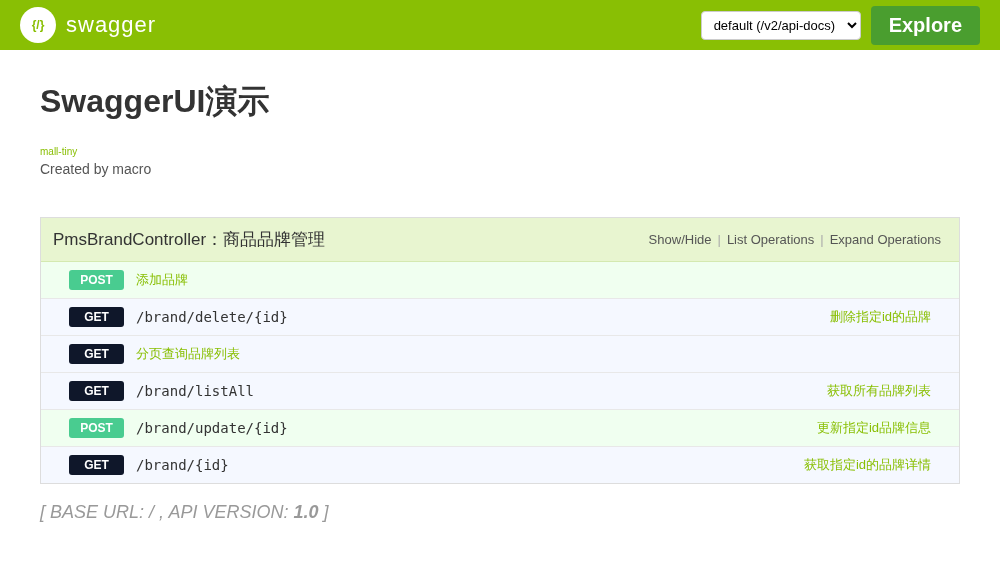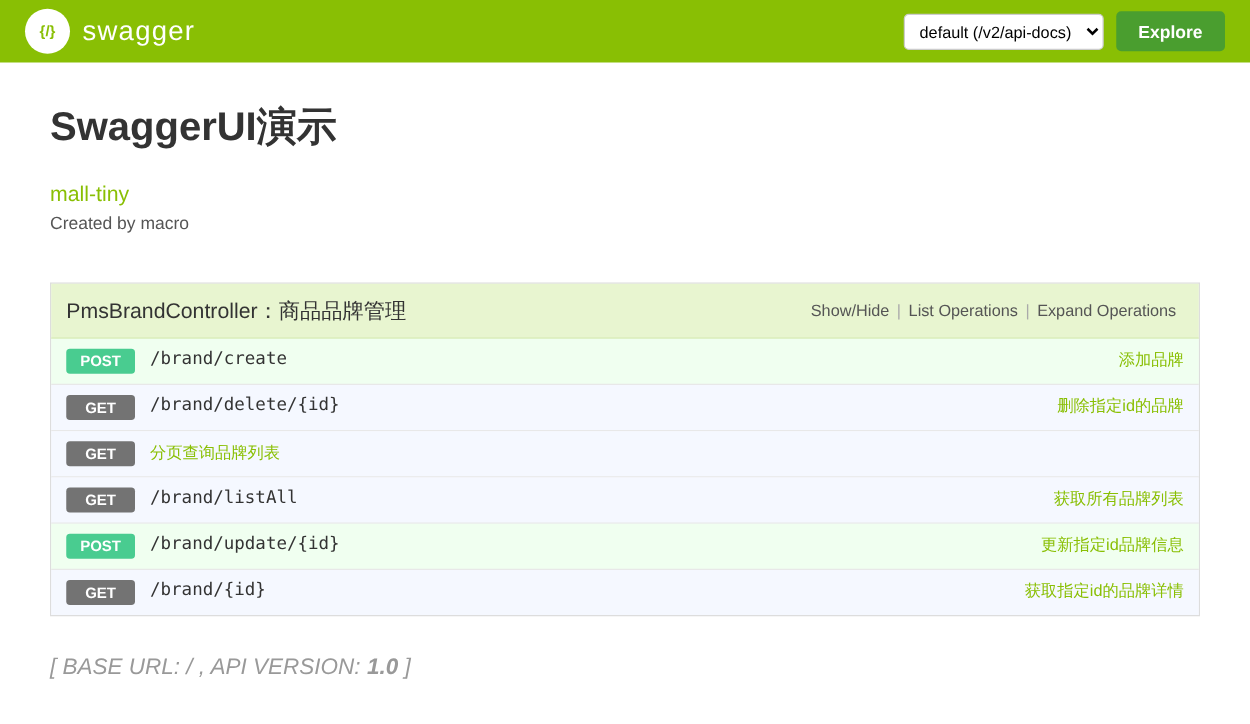--- a/index.html
+++ b/index.html
@@ -50,53 +50,53 @@
       background: #fff;
       cursor: pointer;
       min-width: 160px;
     }
     .explore-button {
       background: #4a9e2f;
       color: #fff;
       border: none;
       padding: 8px 18px;
       border-radius: 4px;
-      font-size: 14px;
+      font-size: 20px;
       font-weight: bold;
       cursor: pointer;
     }
 
     
     .main {
       padding: 30px 40px;
       max-width: 1000px;
     }
 
     .app-title {
       font-size: 32px;
       font-weight: bold;
       color: #333;
       margin-bottom: 22px;
     }
     .app-subtitle {
       color: #89bf04;
-      font-size: 17px;
+      font-size: 10px;
       margin-bottom: 4px;
     }
     .app-description {
       color: #555;
       font-size: 14px;
       margin-bottom: 40px;
     }
 
     
     .controller-section {
       border: 1px solid #ddd;
       background: #fafafa;
-      margin-bottom: 20px;
+      margin-bottom: 8px;
     }
     .controller-header {
       display: flex;
       align-items: center;
       padding: 10px 12px;
       background: #e8f5d0;
       border-bottom: 1px solid #d4e9b0;
       gap: 10px;
     }
     .controller-name {
@@ -122,22 +122,22 @@
       padding: 0 6px;
       cursor: pointer;
     }
     .controller-actions .divider {
       color: #aaa;
     }
 
     
     .api-row {
       display: flex;
-      align-items: flex-start;
-      padding: 8px 12px;
+      align-items: center;
+      padding: 8px 28px;
       border-bottom: 1px solid #e8e8e8;
       background: #fff;
       gap: 12px;
     }
     .api-row:last-child {
       border-bottom: none;
     }
     .api-row.post-row {
       background: #f0fff0;
     }
@@ -151,21 +151,21 @@
       font-size: 12px;
       font-weight: bold;
       color: #fff;
       min-width: 55px;
       text-align: center;
     }
     .method-badge.post {
       background: #49cc90;
     }
     .method-badge.get {
-      background: #737373;
+      background: #0f172a;
     }
     .api-path {
       color: #333;
       font-size: 14px;
       flex: 1;
       font-family: monospace;
     }
     .api-desc {
       color: #89bf04;
       font-size: 13px;
@@ -213,21 +213,20 @@
         <span class="divider"> | </span>
         <a>List Operations</a>
         <span class="divider"> | </span>
         <a>Expand Operations</a>
       </div>
     </div>
 
     <div id="api-list">
         <div class="api-row post-row">
           <span class="method-badge post">POST</span>
-          <span class="api-path">/brand/create</span>
           <span class="api-desc">添加品牌</span>
         </div>
         <div class="api-row get-row">
           <span class="method-badge get">GET</span>
           <span class="api-path">/brand/delete/{id}</span>
           <span class="api-desc">删除指定id的品牌</span>
         </div>
         <div class="api-row get-row">
           <span class="method-badge get">GET</span>
           <span class="api-desc">分页查询品牌列表</span>

